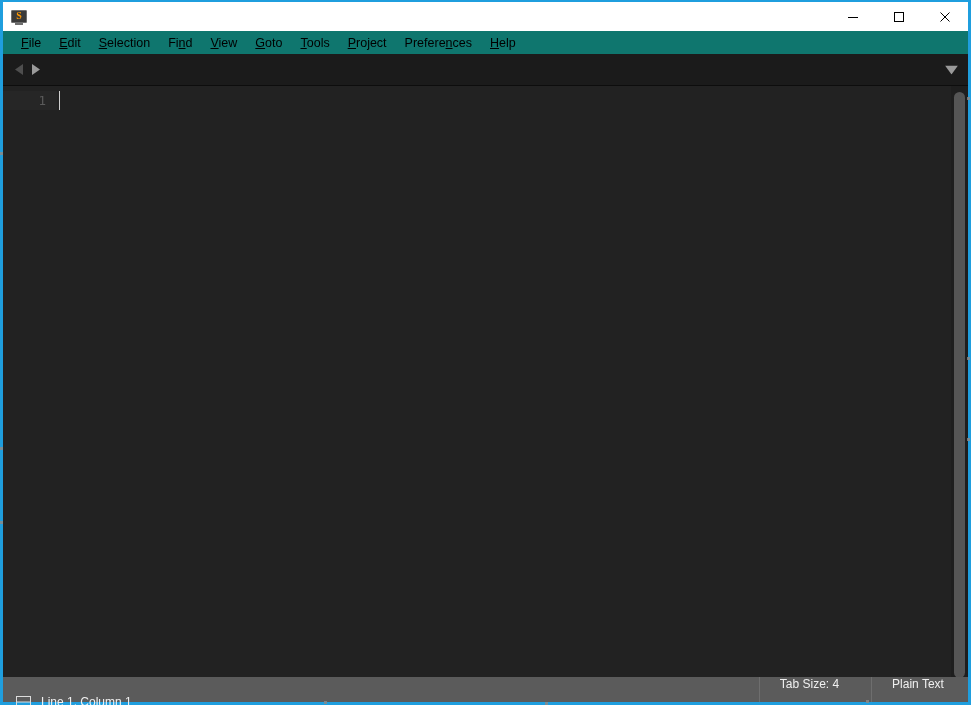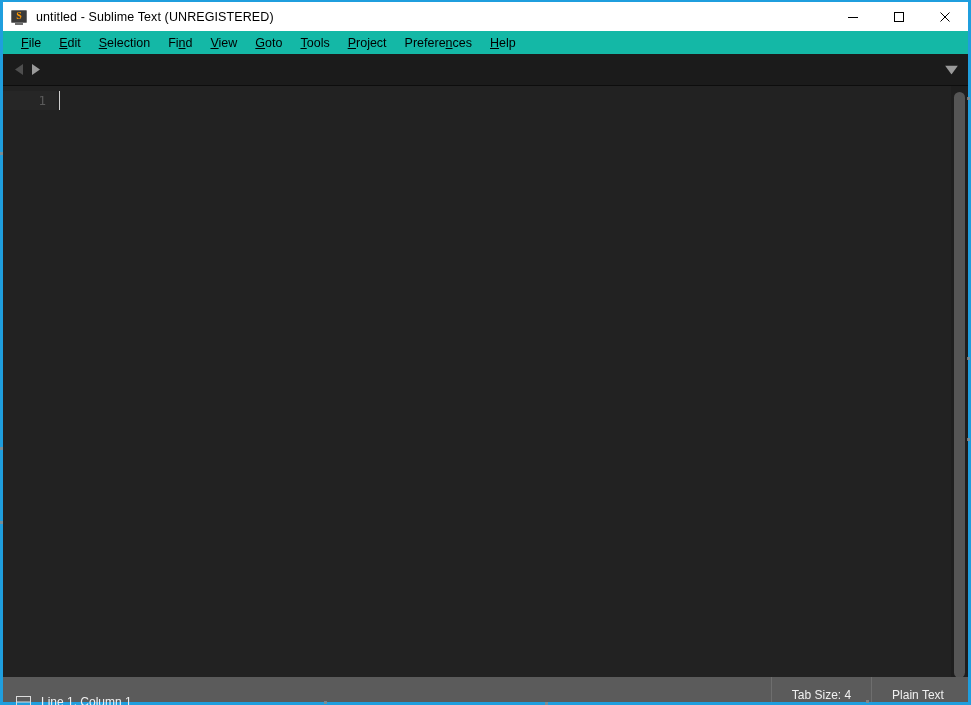--- a/index.html
+++ b/index.html
@@ -91,21 +91,21 @@
     align-items: center;
     justify-content: center;
     background: transparent;
   }
   .win-btn svg { display: block; }
 
   
   #menu-bar {
     height: 23px;
     min-height: 23px;
-    background: #14b8a6;
+    background: #0f766e;
     display: flex;
     align-items: center;
     padding-left: 9px;
     box-sizing: border-box;
   }
   .menu-item {
     font-size: 12.5px;
     color: #000000;
     padding: 0 9px;
     height: 20px;
@@ -225,25 +225,26 @@
   #status-right {
     position: absolute;
     right: 0;
     top: 0;
     height: 25px;
     display: flex;
   }
   .status-cell {
     height: 25px;
     display: flex;
-    align-items: flex-end;
+    align-items: flex-start;
     justify-content: center;
     border-left: 1px solid #6e6e6e;
     padding: 0 16px;
     box-sizing: border-box;
+    margin-left: 12px;
   }
   #status-tabsize { width: 100px; }
   #status-syntax  { width: 97px; padding-left: 12px; }
 
   
   .speck {
     position: absolute;
     background: #8a8a8a;
     width: 3px;
     height: 3px;
@@ -265,21 +266,20 @@
 <div class="speck" style="left:866px;top:700px;"></div>
 
 <div id="app-window">
 
   <div id="title-bar">
     <div id="app-icon">
       <div class="mon"></div>
       <div class="sletter">S</div>
       <div class="base"></div>
     </div>
-    <div id="title-text">untitled - Sublime Text (UNREGISTERED)</div>
 
     <div id="window-controls">
       <div class="win-btn">
         <svg width="12" height="12" viewBox="0 0 12 12">
           <line x1="1" y1="6.5" x2="11" y2="6.5" stroke="#000" stroke-width="1"></line>
         </svg>
       </div>
       <div class="win-btn">
         <svg width="12" height="12" viewBox="0 0 12 12">
           <rect x="1.5" y="1.5" width="9" height="9" fill="none" stroke="#000" stroke-width="1"></rect>

